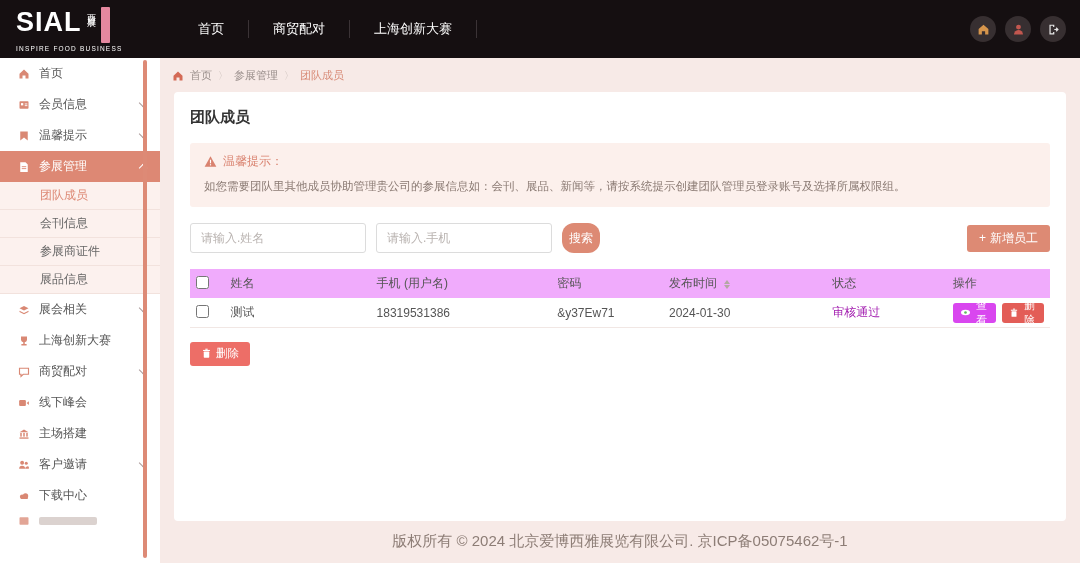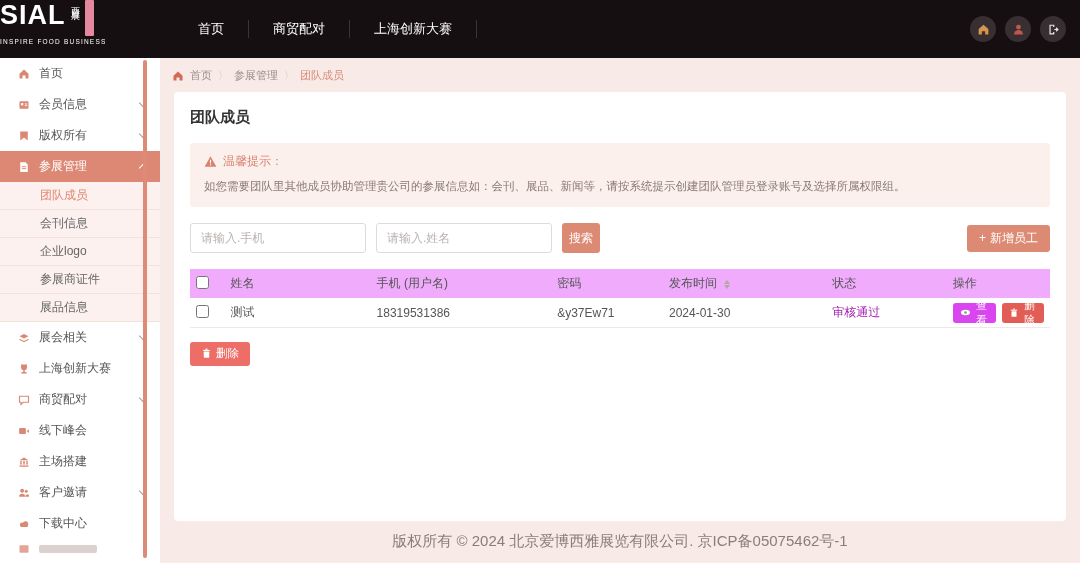--- a/index.html
+++ b/index.html
@@ -1,21 +1,21 @@
 <!DOCTYPE html>
 <html><head>
 <meta charset="utf-8">
 <style>
   * { margin:0; padding:0; box-sizing:border-box; }
   html,body { width:1080px; height:563px; overflow:hidden; background:#f7eae7;
     font-family:"Liberation Sans","DejaVu Sans",sans-serif; }
 
   
   .topbar { height:58px; background:#150f11; display:flex; align-items:stretch; position:relative; }
-  .logo-wrap { width:160px; display:flex; }
+  .logo-wrap { width:160px; display:flex; align-items:center; padding-left:16px; }
   .logo-inner { display:flex; flex-direction:column; }
   .logo-row { display:flex; align-items:flex-start; }
   .brand { color:#fff; font-size:27px; font-weight:bold; letter-spacing:1px; line-height:30px; }
   .brand-cn { color:#fff; font-size:9px; writing-mode:vertical-rl; letter-spacing:2px; margin-left:5px; line-height:10px; }
   .brand-badge { width:9px; height:36px; background:#e5889f; border-radius:1px; margin-left:4px; }
   .tagline { color:#fff; font-size:6.5px; letter-spacing:1.2px; margin-top:2px; }
   .topnav { display:flex; align-items:stretch; margin-left:14px; }
   .topnav-item { color:#fff; font-size:13px; padding:0 24px; display:flex; align-items:center; cursor:pointer; }
   .topnav-sep { width:1px; background:#3b3336; margin:20px 0; }
   .top-icons { position:absolute; right:14px; top:0; height:58px; display:flex; align-items:center; gap:9px; }
@@ -44,21 +44,21 @@
   .page-title { font-size:15px; font-weight:bold; color:#333; margin-bottom:16px; }
 
   .notice { background:#fcf0ec; border-radius:3px; padding:10px 14px 12px 14px; margin-bottom:16px; }
   .notice-head { display:flex; align-items:center; gap:6px; color:#d9826f; font-size:12px; margin-bottom:8px; }
   .notice-body { font-size:11.5px; color:#8a7a73; line-height:1.5; }
 
   .filter-row { display:flex; align-items:center; margin-bottom:16px; }
   .filter-input { width:176px; height:30px; border:1px solid #dcdcdc; border-radius:3px; padding:0 10px; font-size:12px; color:#555; background:#fff; margin-right:10px; outline:none; }
   .filter-input::placeholder { color:#b9b3b0; }
   .btn { border:none; border-radius:3px; cursor:pointer; display:inline-flex; align-items:center; justify-content:center; font-family:inherit; }
-  .btn-search { background:#dd8a74; color:#fff; font-size:12px; width:38px; height:30px; }
+  .btn-search { background:#dd8a74; color:#fff; font-size:12px; width:38px; height:30px;border-radius:12px; }
   .btn-add { background:#dd8a74; color:#fff; font-size:12px; height:27px; padding:0 12px; margin-left:auto; gap:4px; }
 
   table { width:100%; border-collapse:collapse; table-layout:fixed; }
   thead th { background:#f0abfc; font-size:12px; color:#555; font-weight:normal; height:29px; text-align:left; padding:0 6px; }
   tbody td { background:#fff; font-size:12px; color:#555; height:29px; border-bottom:1px solid #f1e7e4; padding:0 6px; }
   .col-check { width:4%; } .col-name { width:17%; } .col-phone { width:21%; }
   .col-pwd { width:13%; } .col-date { width:19%; } .col-status { width:14%; } .col-act { width:12%; }
   input[type=checkbox] { width:13px; height:13px; accent-color:#dd8a74; cursor:pointer; }
   .sort-icon { display:inline-flex; flex-direction:column; gap:1px; margin-left:4px; vertical-align:middle; }
   .sort-icon i { width:0; height:0; border-left:3.5px solid transparent; border-right:3.5px solid transparent; display:block; }
@@ -139,40 +139,39 @@
     <span class="lbl">会员信息</span>
     <span class="chev"></span>
   </div>
 
   <div class="side-item">
     <span>
         <svg width="12" height="12" viewBox="0 0 16 16">
           <path d="M3 2 h10 v12 l-5 -4 l-5 4 z" fill="#d98874"></path>
         </svg>
       </span>
-    <span class="lbl">版权所有</span>
+    <span class="lbl">温馨提示</span>
     <span class="chev"></span>
   </div>
 
   <div class="side-item active">
     <span>
         <svg width="12" height="12" viewBox="0 0 16 16">
           <path d="M3 1.5 h7 l3 3 V14.5 H3 z" fill="#fff"></path>
           <rect x="5" y="7" width="6" height="1.2" fill="#dd8874"></rect>
           <rect x="5" y="9.6" width="6" height="1.2" fill="#dd8874"></rect>
         </svg>
       </span>
     <span class="lbl">参展管理</span>
     <span class="chev up"></span>
   </div>
 
   <div class="submenu">
     <div class="sub-item active">团队成员</div>
     <div class="sub-item">会刊信息</div>
-    <div class="sub-item">企业logo</div>
     <div class="sub-item">参展商证件</div>
     <div class="sub-item">展品信息</div>
   </div>
 
   <div class="side-item">
     <span>
         <svg width="12" height="12" viewBox="0 0 16 16">
           <path d="M2 5.5 L8 2.5 L14 5.5 L8 8.5 Z" fill="#d98874"></path>
           <path d="M2 9 L8 12 L14 9 L14 10.5 L8 13.5 L2 10.5 Z" fill="#d98874"></path>
         </svg>
@@ -287,22 +286,22 @@
               <rect x="7.3" y="5.8" width="1.4" height="4.4" fill="#fff"></rect>
               <rect x="7.3" y="11.3" width="1.4" height="1.5" fill="#fff"></rect>
             </svg>
           </span>
         <span>温馨提示：</span>
       </div>
       <div class="notice-body">如您需要团队里其他成员协助管理贵公司的参展信息如：会刊、展品、新闻等，请按系统提示创建团队管理员登录账号及选择所属权限组。</div>
     </div>
 
     <div class="filter-row">
+      <input class="filter-input" type="text" placeholder="请输入.姓名" style="">
       <input class="filter-input" type="text" placeholder="请输入.手机" style="">
-      <input class="filter-input" type="text" placeholder="请输入.姓名" style="">
       <button class="btn btn-search">搜索</button>
       <button class="btn btn-add">
         <span>+</span>
         <span>新增员工</span>
       </button>
     </div>
 
     <table>
       <thead>
         <tr>

